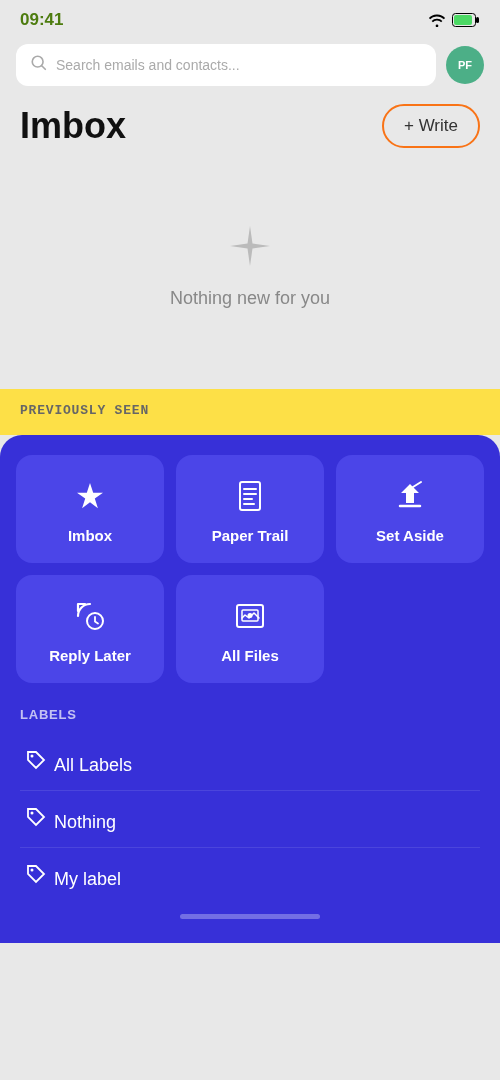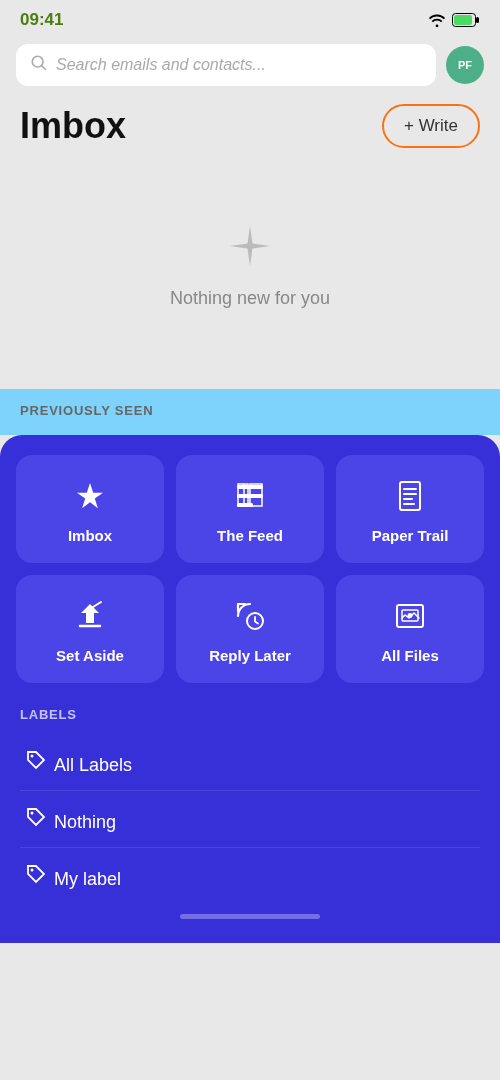--- a/index.html
+++ b/index.html
@@ -49,23 +49,22 @@
       align-items: center;
       background: #fff;
       border-radius: 12px;
       padding: 10px 14px;
       gap: 8px;
     }
     .search-bar svg {
       flex-shrink: 0;
     }
     .search-placeholder {
-      font-size: 16px;
+      font-size: 14px;
       color: #aaa;
-      font-style: italic;
     }
     .avatar {
       width: 38px;
       height: 38px;
       border-radius: 50%;
       background: #4CAF87;
       display: flex;
       align-items: center;
       justify-content: center;
       color: white;
@@ -115,21 +114,22 @@
       color: #aaa;
     }
     .empty-text {
       font-size: 18px;
       color: #888;
     }
 
     
     .previously-seen {
       padding: 12px 20px 16px;
-      background: #7dd3fc;
+      background: #fde047;
+      font-family: Liberation Mono, monospace;
     }
     .previously-seen-label {
       font-size: 13px;
       font-weight: 700;
       color: #666;
       letter-spacing: 0.8px;
     }
 
     
     .bottom-panel {
@@ -276,33 +276,20 @@
 
     <div class="nav-item">
       <span>
         <svg width="34" height="34" viewBox="0 0 34 34" fill="white">
           <path d="M17 4l3.2 9.7H30l-8.2 5.9 3.1 9.7L17 23.3l-7.9 6 3.1-9.7L4 13.7h9.8z"></path>
         </svg>
       </span>
       <span class="nav-label">Imbox</span>
     </div>
 
-    <div class="nav-item">
-      <span>
-        <svg width="34" height="34" viewBox="0 0 34 34" fill="white">
-          <rect x="4" y="6" width="26" height="4" rx="1.5"></rect>
-          <rect x="4" y="15" width="26" height="4" rx="1.5"></rect>
-          <rect x="4" y="24" width="16" height="4" rx="1.5"></rect>
-
-          <path d="M5 5h10v22H5V5zM17 5h12v22H17V5z" stroke="white" stroke-width="1.5" fill="none"></path>
-          <line x1="11" y1="5" x2="11" y2="27" stroke="white" stroke-width="1.5"></line>
-        </svg>
-      </span>
-      <span class="nav-label">The Feed</span>
-    </div>
 
     <div class="nav-item">
       <span>
         <svg width="34" height="34" viewBox="0 0 34 34" fill="none">
           <rect x="7" y="3" width="20" height="28" rx="2" stroke="white" stroke-width="2"></rect>
           <line x1="11" y1="10" x2="23" y2="10" stroke="white" stroke-width="2" stroke-linecap="round"></line>
           <line x1="11" y1="15" x2="23" y2="15" stroke="white" stroke-width="2" stroke-linecap="round"></line>
           <line x1="11" y1="20" x2="19" y2="20" stroke="white" stroke-width="2" stroke-linecap="round"></line>
           <line x1="11" y1="25" x2="21" y2="25" stroke="white" stroke-width="2" stroke-linecap="round"></line>
         </svg>

